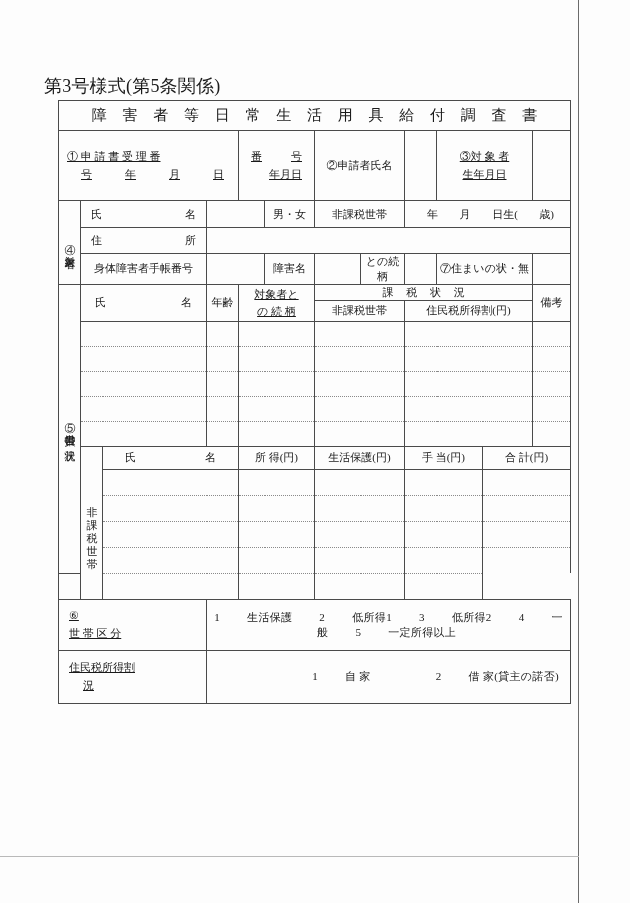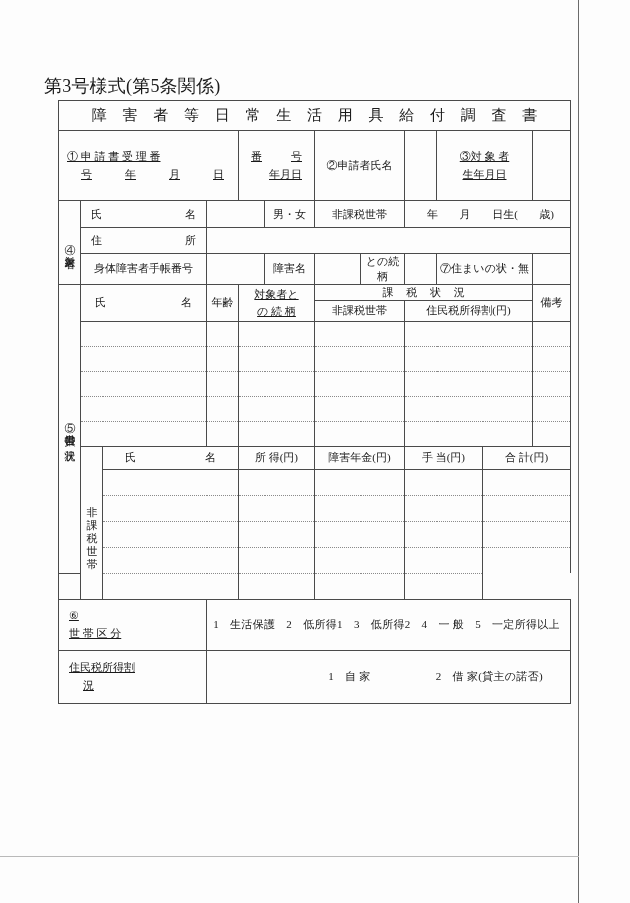--- a/index.html
+++ b/index.html
@@ -98,21 +98,21 @@
     letter-spacing: 13px;
     text-indent: 13px;
   }
   .opt-row {
     text-align: left;
     padding-left: 26px;
     letter-spacing: 0.3px;
     font-size: 11px;
   }
   .opt-row span { margin-right: 4px; }
-  .gap-l { margin-left: 4px; }
+  .gap-l { margin-left: 20px; }
   .gap-xl { margin-left: 58px; }
 
   .lbl-wide { letter-spacing: 0; }
 </style>
 </head>
 <body>
 
 <div id="page-sheet">
 
   <div id="page-edge-right"></div>
@@ -287,21 +287,21 @@
       <td rowspan="6">
         <div class="vert-tall">非課税世帯</div>
       </td>
       <td colspan="2" style="height:22px">
         <div class="spread" style="padding:0 22px">
           <span>氏</span>
           <span>名</span>
         </div>
       </td>
       <td colspan="2">所 得(円)</td>
-      <td colspan="2">障害年金(円)</td>
+      <td colspan="2">生活保護(円)</td>
       <td colspan="2">手 当(円)</td>
       <td colspan="2">合 計(円)</td>
     </tr>
 
     <tr>
       <td colspan="2" style="height:25px" class="no-border-bottom"></td>
       <td colspan="2" class="no-border-bottom"></td>
       <td colspan="2" class="no-border-bottom"></td>
       <td colspan="2" class="no-border-bottom"></td>
       <td colspan="2" class="no-border-bottom"></td>

